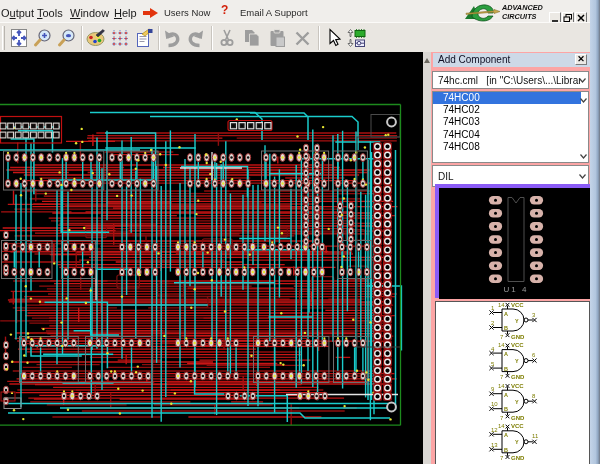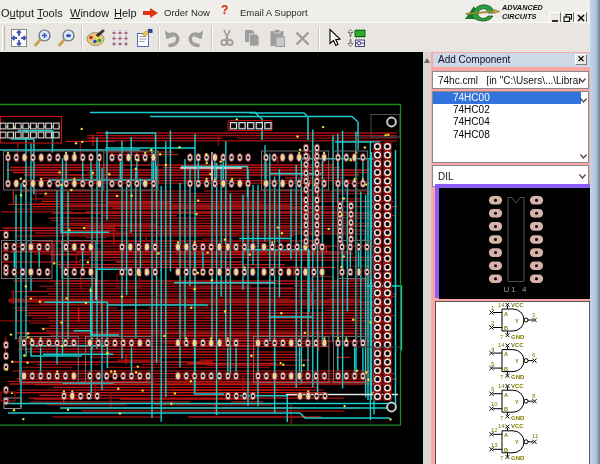--- a/index.html
+++ b/index.html
@@ -21,21 +21,21 @@
   background:#cdd9e7; font-size:10px; color:#101024; padding-left:5px; line-height:14px; }
 #pclose { position:absolute; right:3px; top:1px; width:12px; height:11px;
   background:#ece9e5; border:1px solid; border-color:#fff #7a7a7a #7a7a7a #fff;
   font-size:9px; line-height:9px; text-align:center; font-weight:bold; color:#000; }
 .combo { position:absolute; left:1px; width:157px; background:#fff;
   border:1px solid #8a8a8a; font-size:10px; color:#111; }
 .cbtext { position:absolute; left:5px; top:50%; transform:translateY(-50%); white-space:nowrap; overflow:hidden; width:142px; }
 .cbarrow { position:absolute; right:2px; top:50%; transform:translateY(-40%); line-height:0; }
 #list { position:absolute; left:1px; top:39px; width:157px; height:72px;
   background:#fff; border:1px solid #8a8a8a; font-size:10px; }
-.li { height:12.2px; line-height:12.2px; padding-left:20px; color:#000; }
+.li { height:12.2px; line-height:12.2px; padding-left:10px; color:#000; }
 .li.sel { background:#3273de; color:#fff; width:148px; }
 #fpbox { position:absolute; left:4px; top:132px; width:155px; height:114px;
   border:4px solid #8b5cf6; background:#000; }
 #scbox { position:absolute; left:4px; top:249px; width:155px; height:163px;
   border:1px solid #565656; background:#fff; }
 #rstrip { position:absolute; left:590px; top:0; width:10px; height:464px;
   background:linear-gradient(90deg,#c4d4e8 0%,#b2c6de 55%,#8fa6c2 80%,#6f7682 100%); }
 #mdi { position:absolute; top:12px; left:549px; font-size:0; }
 .mbtn { display:inline-block; width:12px; height:12px; background:#ece9e4;
   border:1px solid; border-color:#fff #6f6f6f #6f6f6f #fff; margin-right:1px;
@@ -45,21 +45,21 @@
 </style></head><body>
 
 <div id="menubar">
   <span class="mi" style="left:1px">O<span style="text-decoration:underline">u</span>tput</span>
   <span class="mi" style="left:37px"><span style="text-decoration:underline">T</span>ools</span>
   <span class="mi" style="left:70px"><span style="text-decoration:underline">W</span>indow</span>
   <span class="mi" style="left:114px"><span style="text-decoration:underline">H</span>elp</span>
   <span style="position:absolute;left:142px;top:5px"><svg width="17" height="12" viewBox="0 0 17 12" xmlns="http://www.w3.org/2000/svg">
         <path d="M1 4 H8 V1 L16 6 L8 11 V8 H1 Z" fill="#e2340d"></path>
       </svg></span>
-  <span class="menu-sup" style="left:164px">Order Now</span>
+  <span class="menu-sup" style="left:164px">Users Now</span>
   <span style="position:absolute;left:221px;top:3px;color:#d21f08;font-weight:bold;font-size:12px">?</span>
   <span class="menu-sup" style="left:240px">Email A Support</span>
   <span style="position:absolute;left:464px;top:1px"><svg width="82" height="21" viewBox="0 0 82 21" xmlns="http://www.w3.org/2000/svg">
         <path d="M1 18 L10 5 L15 18 Z" fill="#1c7a2e"></path>
         <path d="M8 16 C8 8 15 3 22 4 C28 5 30 9 29 12 L24 12 C24 9 21 7 18 8 C14 9 13 13 15 15.5 C17 18 22 18 24 15 L29 15 C27 19 21 21 15 19.5 C11 18.4 8 16 8 16 Z" fill="#2b9e3f" stroke="#0a4a16" stroke-width="0.7"></path>
         <path d="M2 12.2 L30 9.8 L30 8.4 L36 10.5 L30 12.6 L30 11.2 L2 13.4 Z" fill="#c8a84b" stroke="#7a6420" stroke-width="0.5"></path>
         <text x="38" y="9" font-family="Liberation Sans, sans-serif" font-size="7.3" font-weight="bold" font-style="italic" fill="#111">ADVANCED</text>
         <text x="38" y="18" font-family="Liberation Sans, sans-serif" font-size="7.3" font-weight="bold" font-style="italic" fill="#111">CIRCUITS</text>
       </svg></span>
 </div>
@@ -1138,20 +1138,21 @@
   <div id="ptitle">Add Component<span id="pclose">✕</span></div>
   <div class="combo" style="top:19px;height:18px">
       <span class="cbtext">74hc.cml&nbsp;&nbsp; [in "C:\Users\...\Library</span>
       <span class="cbarrow"><svg width="7" height="5" viewBox="0 0 7 5">
           <path d="M0.5 0.5 L3.5 4 L6.5 0.5" fill="none" stroke="#444" stroke-width="1.2"></path>
         </svg></span>
     </div>
   <div id="list">
     <div class="li sel">74HC00</div>
     <div class="li">74HC02</div>
+    <div class="li">74HC03</div>
     <div class="li">74HC04</div>
     <div class="li">74HC08</div>
 <span style="position:absolute;right:1px;top:2px"><svg width="7" height="5" viewBox="0 0 7 5">
           <path d="M0.5 0.5 L3.5 4 L6.5 0.5" fill="none" stroke="#444" stroke-width="1.2"></path>
         </svg></span>
       <span style="position:absolute;right:1px;bottom:1px"><svg width="7" height="5" viewBox="0 0 7 5">
           <path d="M0.5 0.5 L3.5 4 L6.5 0.5" fill="none" stroke="#444" stroke-width="1.2"></path>
         </svg></span>
   </div>
   <div class="combo" style="top:113px;height:22px">

